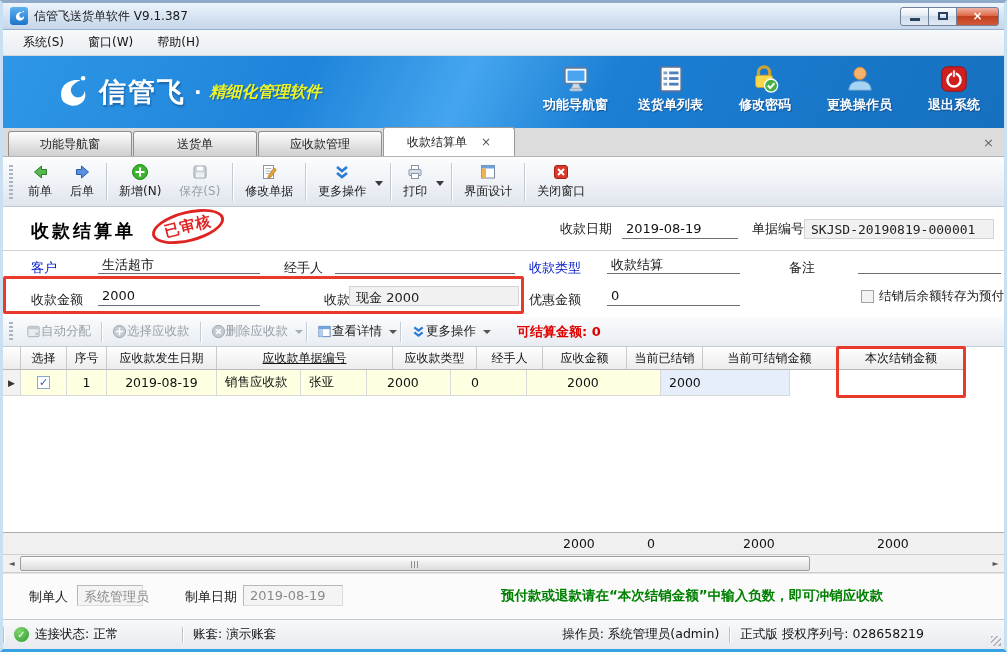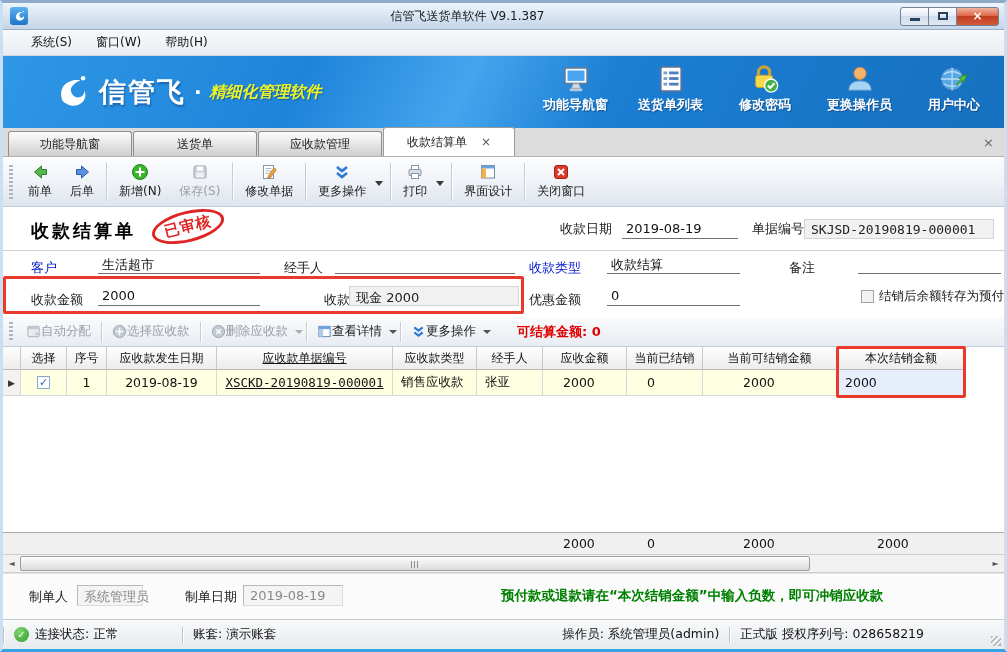--- a/index.html
+++ b/index.html
@@ -8,38 +8,38 @@
 
   .window{
     position:relative; width:1007px; height:652px; background:#fff;
     border:3px solid; border-color:#8fa9c8 #c9dff2 #35a3e2 #c9dff2;
     display:flex; flex-direction:column; overflow:hidden;
   }
 
   
   .titlebar{ height:27px; flex:0 0 27px; display:flex; align-items:center;
     background:linear-gradient(#eef5fc,#d3e1f0 60%,#c6d6e9);
-    border-bottom:1px solid #98b0cc; padding:8px 5px;text-align:center; }
+    border-bottom:1px solid #98b0cc; padding:8px 5px; }
   .app-icon{ width:18px; height:18px; border-radius:3px; margin:0 6px 0 2px;
     background:linear-gradient(#5db2f0,#1d74c8); display:flex; align-items:center; justify-content:center; }
   .titlebar .title{ font-size:12px; color:#1a1a1a; flex:1; }
   .winbtns{ display:flex; }
   .winbtn{ width:29px; height:19px; border:1px solid #70819a; margin-left:-1px;
     background:linear-gradient(#fdfefe,#e4ebf4 45%,#cfdbe9 46%,#e0e9f4);
     display:flex; align-items:center; justify-content:center; }
   .winbtn.min{ border-radius:3px 0 0 3px; }
   .winbtn.cls{ width:43px; border-radius:0 3px 3px 0;
     background:linear-gradient(#f0b2a2,#e06a48 45%,#c03c1c 46%,#d2593a);
     color:#fff; font-size:12px; font-weight:bold; }
   .glyph-min{ width:10px; height:3px; background:#27415e; margin-top:7px; }
   .glyph-max{ width:10px; height:8px; border:2px solid #27415e; }
 
   
   .menubar{ height:26px; flex:0 0 26px; background:linear-gradient(#f7f9fb,#e9edf2);
-    display:flex; align-items:center; padding-left:16px; border-bottom:1px solid #d0d6dd; }
+    display:flex; align-items:center; padding-left:8px; border-bottom:1px solid #d0d6dd; }
   .menu-item{ font-size:12px; color:#111; padding:4px 12px; }
 
   
   .banner{ height:72px; flex:0 0 72px; position:relative; display:flex; align-items:center;
     background:linear-gradient(115deg,#2f97e6 0%,#1e84da 30%,#45a5ee 46%,#1b7fd4 60%,#1670bf 100%); }
   .brand{ display:flex; align-items:center; margin-left:46px; }
   .brand-text{ color:#fff; font-size:27px; font-weight:bold; letter-spacing:2px;
     text-shadow:1px 2px 2px rgba(10,40,90,.4); margin-left:8px; }
   .brand-dot{ color:#fff; font-size:20px; font-weight:bold; margin:0 8px; }
   .brand-tag{ color:#ecf527; font-size:16px; font-style:italic; font-weight:bold;
@@ -254,25 +254,25 @@
       </div>
       <div class="banner-action">
         <svg width="30" height="30" viewBox="0 0 32 32">
             <circle cx="16" cy="10" r="6.5" fill="#f6b26b" stroke="#d68a3a"></circle>
             <path d="M4 28 c0-7 5-10 12-10 s12 3 12 10 z" fill="#a8d4f4" stroke="#5a93c8"></path>
           </svg>
         <span class="lbl">更换操作员</span>
       </div>
       <div class="banner-action">
         <svg width="30" height="30" viewBox="0 0 32 32">
-            <circle cx="14" cy="16" r="12" fill="#58a8e8" stroke="#2f6ea8"></circle>
-            <path d="M5 11 q9-6 18 0 M5 21 q9 6 18 0 M14 4 v24 M2 16 h24" stroke="#bcdcf4" fill="none" stroke-width="1.4"></path>
-            <path d="M18 22 l6-6 -3-1 9-4 -4 9 -1-3 -6 6 z" fill="#57c23f" stroke="#2f8f20"></path>
+            <rect x="3" y="3" width="26" height="26" rx="6" fill="#cf1f1f" stroke="#9a0f0f"></rect>
+            <circle cx="16" cy="17" r="7" fill="none" stroke="#fff" stroke-width="2.6"></circle>
+            <rect x="14.6" y="6" width="2.8" height="8.5" rx="1.4" fill="#fff" stroke="#cf1f1f" stroke-width="1"></rect>
           </svg>
-        <span class="lbl">用户中心</span>
+        <span class="lbl">退出系统</span>
       </div>
     </div>
   </div>
 
   <div class="tabstrip">
     <div class="tab">
         <span>功能导航窗</span>
       </div>
     <div class="tab">
         <span>送货单</span>
@@ -460,21 +460,20 @@
       <div class="cell c-avail">当前可结销金额</div>
       <div class="cell c-cur">本次结销金额</div>
     </div>
     <div class="trow tdata">
       <div class="cell c-marker">▶</div>
       <div class="cell c-sel center">
         <div class="rowchk">✓</div>
       </div>
       <div class="cell c-seq center">1</div>
       <div class="cell c-date center">2019-08-19</div>
-      <div class="cell c-no center mono">XSCKD-20190819-000001</div>
       <div class="cell c-type pad8">销售应收款</div>
       <div class="cell c-hand pad8">张亚</div>
       <div class="cell c-amt pad20">2000</div>
       <div class="cell c-set pad20">0</div>
       <div class="cell c-avail pad40">2000</div>
       <div class="cell c-cur pad8">2000</div>
     </div>
     <div class="tfill"></div>
     <div class="trow tsum">
       <div class="cell c-marker"></div>

